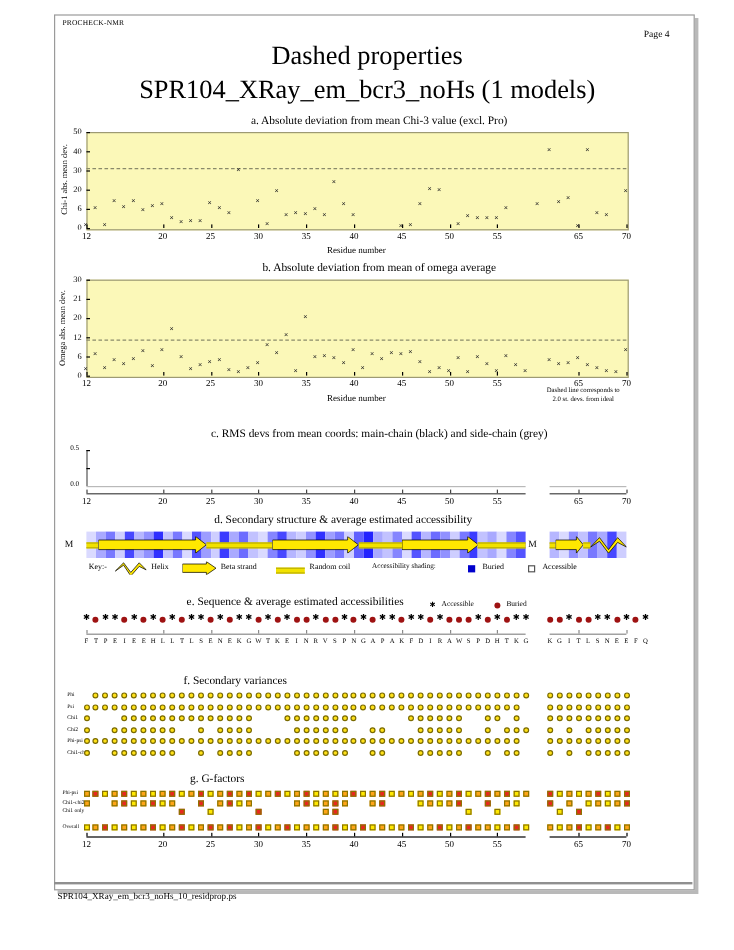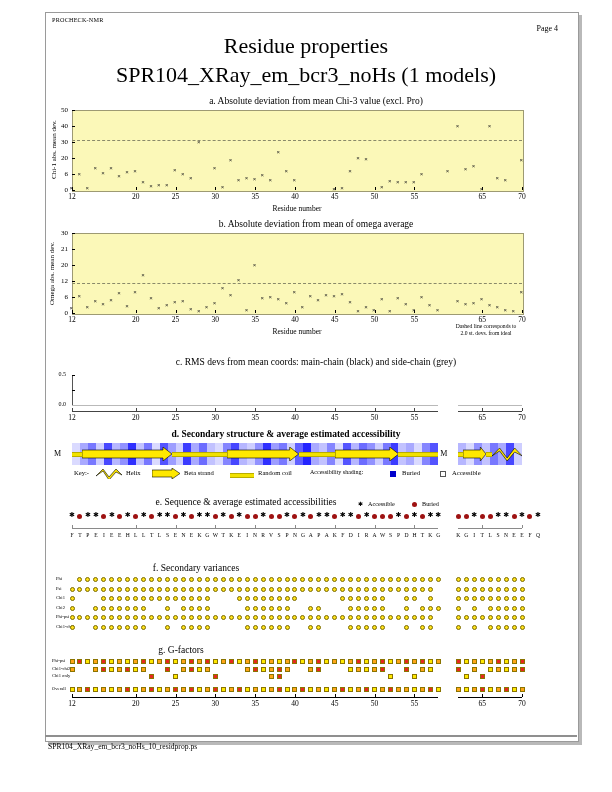--- a/index.html
+++ b/index.html
@@ -60,21 +60,21 @@
   .footer-rule{position:absolute;left:45px;top:735px;width:532px;height:2px;background:#8f8f8f;}
   .footer-txt{position:absolute;left:48px;top:742px;font-size:7.6px;}
 </style>
 </head>
 <body>
 
 <div id="page-frame"></div>
 
 <div class="hdr-left">PROCHECK-NMR</div>
 <div class="hdr-right">Page  4</div>
-<div class="title1">Residue properties</div>
+<div class="title1">Dashed properties</div>
 <div class="title2">SPR104_XRay_em_bcr3_noHs (1 models)</div>
 
 <div class="panel-title" style="left:60px;right:40px;top:96px;">a. Absolute deviation from mean Chi-3 value (excl. Pro)</div>
 <div class="plotbox" id="boxA" style="left: 72px; top: 110px; width: 450px; height: 80px;"></div>
 <div class="axis-lbl-y" id="labA" style="left: 50px; top: 110px; height: 80px; text-align: center;">Chi-1 abs. mean dev.</div>
 <div class="axis-lbl-x" id="xlabA" style="left: 72px; width: 450px; top: 204px;">Residue number</div>
 <div id="layerA">
     <div class="tick-y" style="left: 52px; top: 186px;">0</div>
     <div class="tickmark-y" style="left: 72px; top: 190px;"></div>
     <div class="tick-y" style="left: 52px; top: 170px;">6</div>
@@ -290,21 +290,21 @@
     <div class="tickmark-x" style="left: 374.593px; top: 408px; background: rgb(68, 68, 68);"></div>
     <div class="tick-x" style="left: 366.593px; top: 413px;">50</div>
     <div class="tickmark-x" style="left: 414.407px; top: 408px; background: rgb(68, 68, 68);"></div>
     <div class="tick-x" style="left: 406.407px; top: 413px;">55</div>
     <div class="tickmark-x" style="left: 482.185px; top: 408px; background: rgb(68, 68, 68);"></div>
     <div class="tick-x" style="left: 474.185px; top: 413px;">65</div>
     <div class="tickmark-x" style="left: 522px; top: 408px; background: rgb(68, 68, 68);"></div>
     <div class="tick-x" style="left: 514px; top: 413px;">70</div>
   </div>
 
-<div class="panel-title" style="left:60px;right:100px;top:429px;text-align:center;font-weight:bold;">d. Secondary structure &amp; average estimated accessibility</div>
+<div class="panel-title" style="left:60px;right:100px;top:429px;text-align:center;">d. Secondary structure &amp; average estimated accessibility</div>
 <div id="layerD">
     <div class="ss-shade" style="left: 72px; top: 443px; width: 7.96296px; background: rgb(218, 218, 255);"></div>
     <div class="ss-shade" style="left: 79.963px; top: 443px; width: 7.96296px; background: rgb(169, 169, 255);"></div>
     <div class="ss-shade" style="left: 87.9259px; top: 443px; width: 7.96296px; background: rgb(120, 120, 255);"></div>
     <div class="ss-shade" style="left: 95.8889px; top: 443px; width: 7.96296px; background: rgb(206, 206, 255);"></div>
     <div class="ss-shade" style="left: 103.852px; top: 443px; width: 7.96296px; background: rgb(71, 71, 255);"></div>
     <div class="ss-shade" style="left: 111.815px; top: 443px; width: 7.96296px; background: rgb(182, 182, 255);"></div>
     <div class="ss-shade" style="left: 119.778px; top: 443px; width: 7.96296px; background: rgb(145, 145, 255);"></div>
     <div class="ss-shade" style="left: 127.741px; top: 443px; width: 7.96296px; background: rgb(47, 47, 255);"></div>
     <div class="ss-shade" style="left: 135.704px; top: 443px; width: 7.96296px; background: rgb(194, 194, 255);"></div>

